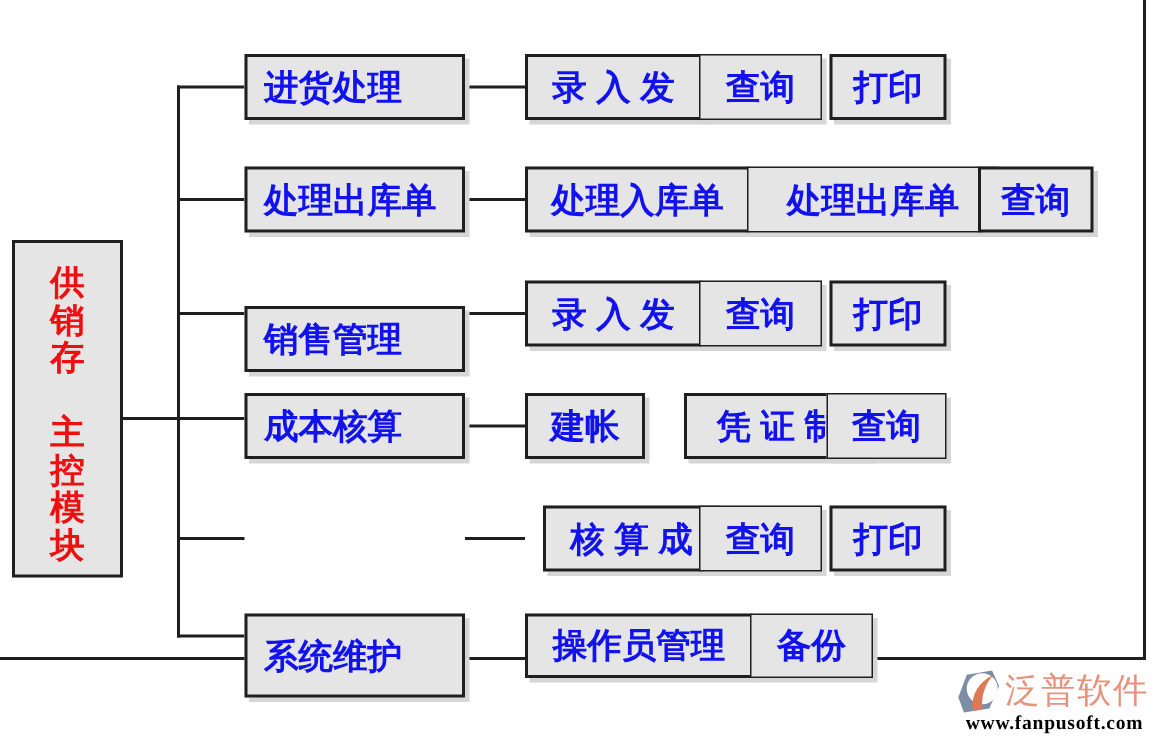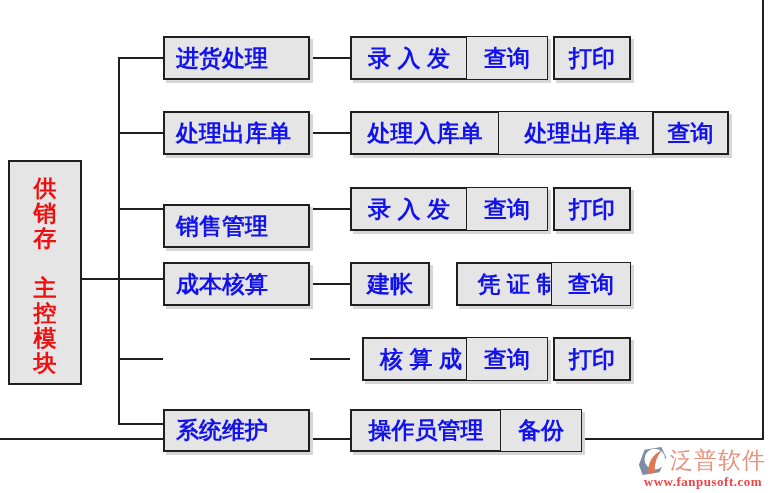--- a/index.html
+++ b/index.html
@@ -32,21 +32,21 @@
     text-align:center;white-space:pre-line;
     justify-content:center;align-items:flex-start;
     padding-top:14px;
     box-shadow:none;
   }
   .hline{position:absolute;height:2px;background:var(--line);}
   .vline{position:absolute;width:2px;background:var(--line);}
   .logo{position:absolute;left:636px;top:445px;width:134px;}
   .logo-row{display:flex;align-items:center;}
   .logo-name{color:#e8917c;font-size:23px;font-weight:normal;letter-spacing:1px;margin-left:2px;}
-  .logo-url{color:#ef4444;font-size:13px;font-weight:bold;font-family:"Liberation Serif","DejaVu Serif",serif;text-align:center;margin-top:-2px;letter-spacing:0.5px;}
+  .logo-url{color:#000000;font-size:13px;font-weight:bold;font-family:"Liberation Serif","DejaVu Serif",serif;text-align:center;margin-top:-2px;letter-spacing:0.5px;}
 </style>
 </head>
 <body>
 
 <div id="canvas">
 
   <div class="vline" style="left:118px;top:57px;height:368px;"></div>
   <div class="hline" style="left:118px;top:57px;width:45px;"></div>
   <div class="hline" style="left:118px;top:132px;width:45px;"></div>
   <div class="hline" style="left:118px;top:208px;width:45px;"></div>
@@ -91,21 +91,21 @@
 
   <div class="box pbox" style="top:262px;">成本核算</div>
   <div class="box cbox" style="left:350px;top:262px;width:80px;">建帐</div>
   <div class="box cbox" style="left:428px;top:262px;width:125px;margin-left:28px;">凭 证 制</div>
   <div class="box cbox thin" style="left:551px;top:262px;width:80px;">查询</div>
 
   <div class="box cbox" style="left:362px;top:337px;width:118px;">核 算 成</div>
   <div class="box cbox thin" style="left:466px;top:337px;width:82px;">查询</div>
   <div class="box cbox" style="left:553px;top:337px;width:78px;">打印</div>
 
-  <div class="box pbox" style="top:409px;height:43px;">系统维护</div>
+  <div class="box pbox" style="top:409px;height:56px;">系统维护</div>
   <div class="box cbox" style="left:350px;top:409px;width:152px;height:43px;text-align:center;">操作员管理</div>
   <div class="box cbox thin" style="left:500px;top:409px;width:82px;height:43px;">备份</div>
 
   <div class="logo">
     <div class="logo-row">
       <span style="display:inline-block;width:32px;height:30px;">
         <svg width="32" height="30" viewBox="0 0 34 32">
           <path d="M3 20 L9 4 L27 1 L32 12 L25 28 L7 31 Z" fill="#7d8da6"></path>
           <circle cx="20" cy="14" r="11" fill="#ffffff"></circle>
           <path d="M13 29 Q12 12 28 4 Q19 14 20 28 Q16 30 13 29 Z" fill="#dd7a55"></path>

